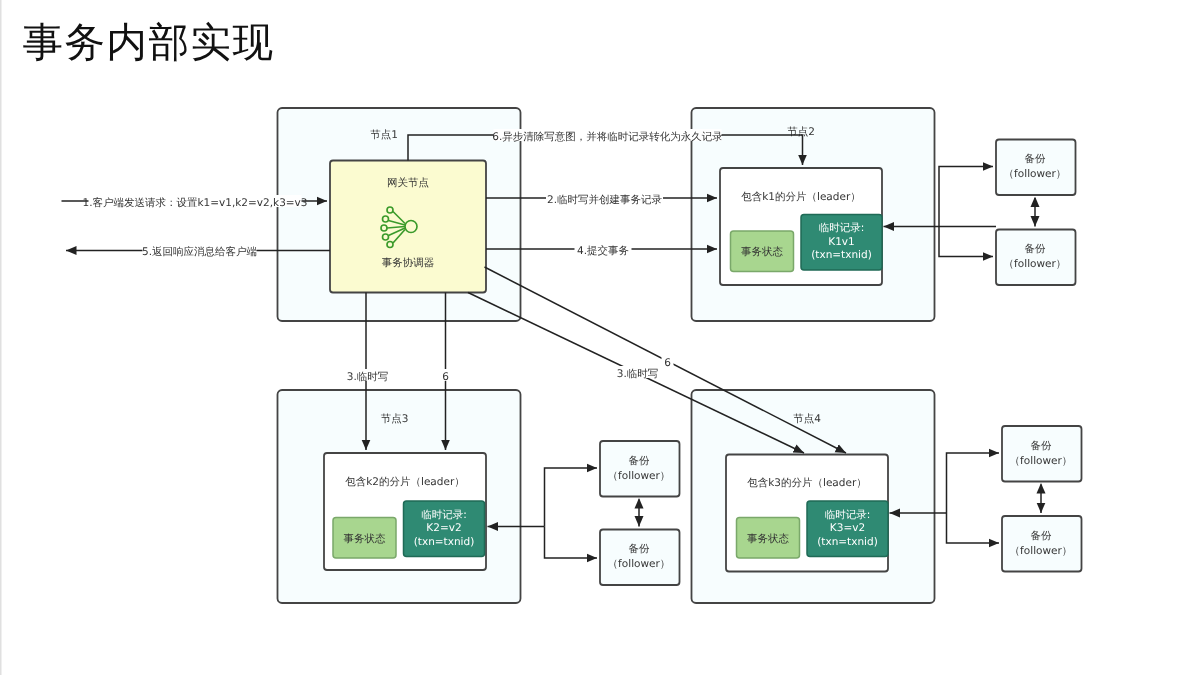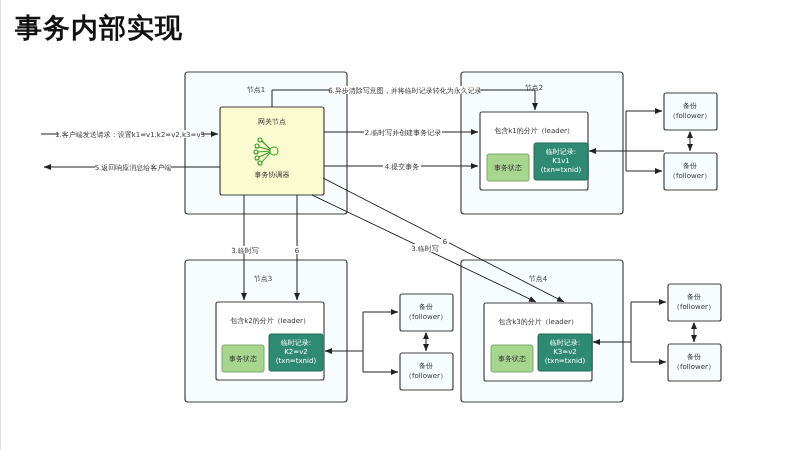--- a/index.html
+++ b/index.html
@@ -1,18 +1,18 @@
 <!DOCTYPE html>
 <html><head>
 <meta charset="utf-8">
 <style>
   html, body { margin:0; padding:0; }
   body { width:800px; height:450px; background:#ffffff; position:relative; overflow:hidden;
          font-family:"DejaVu Sans", sans-serif; border-left:1px solid #e0e0e0; box-sizing:border-box; }
-  .title { position:absolute; left:14px; top:10px; font-size:27px; font-weight:bold; color:#111; letter-spacing:1px; }
+  .title { position:absolute; left:14px; top:10px; font-size:27px; font-weight:normal; color:#111; letter-spacing:1px; }
   svg { position:absolute; left:0; top:0; }
   .lbl { font-size:7px; fill:#333; }
   .box-node { fill:#f7fdfe; stroke:#444; stroke-width:1.2; }
   .box-inner { fill:#ffffff; stroke:#444; stroke-width:1.2; }
   .box-gw { fill:#fbfbd0; stroke:#444; stroke-width:1.2; }
   .box-state { fill:#a8d68f; stroke:#7aa86a; stroke-width:1; }
   .box-rec { fill:#2f8a73; stroke:#1f6a56; stroke-width:1; }
   .box-fol { fill:#f7fdfe; stroke:#444; stroke-width:1.2; }
   .ln { stroke:#222; stroke-width:1; fill:none; }
   .lbg { fill:#ffffff; }

